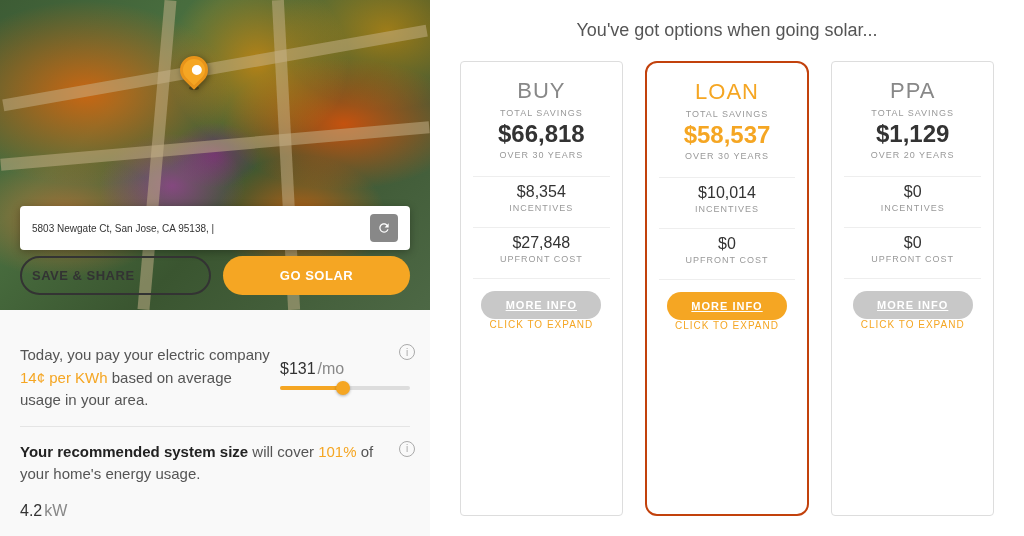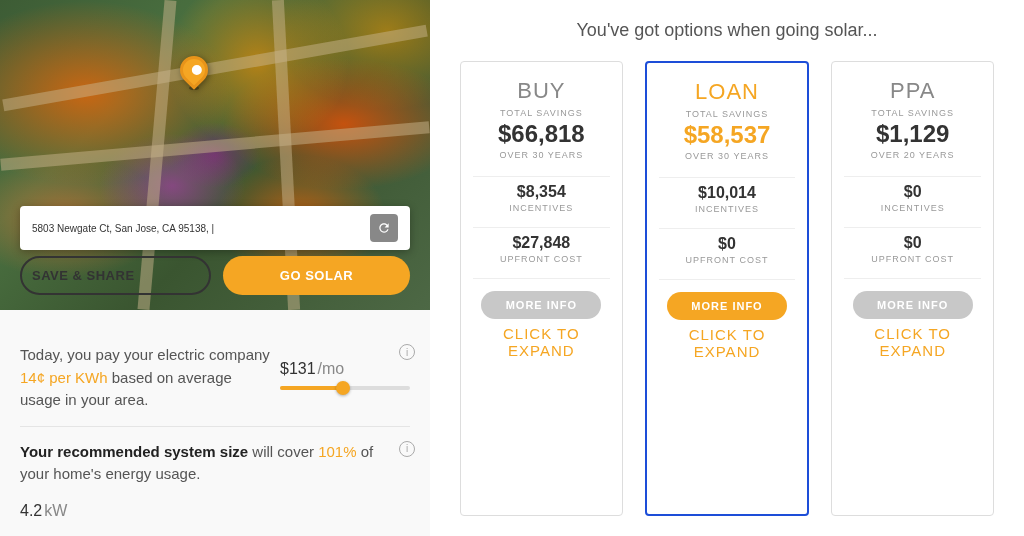--- a/index.html
+++ b/index.html
@@ -283,22 +283,22 @@
       border: 1px solid #ddd;
       border-radius: 4px;
       padding: 16px 12px;
       display: flex;
       flex-direction: column;
       align-items: center;
       gap: 0;
     }
 
     .card.highlighted {
-      border: 2px solid #1d4ed8;
-      border-radius: 4px;
+      border: 2px solid #c2410c;
+      border-radius: 12px;
     }
 
     .card-type {
       font-size: 22px;
       font-weight: 300;
       color: #888;
       letter-spacing: 1px;
       margin-bottom: 4px;
     }
     .card.highlighted .card-type { color: #f5a623; }
@@ -329,21 +329,21 @@
 
     .card-divider {
       width: 100%;
       height: 1px;
       background: #eee;
       margin: 6px 0;
     }
 
     .card-detail-value {
       font-size: 16px;
-      font-weight: 700;
+      font-weight: 400;
       color: #333;
       margin-bottom: 2px;
       text-align: center;
     }
 
     .card-detail-label {
       font-size: 9px;
       color: #999;
       letter-spacing: 1px;
       text-transform: uppercase;
@@ -355,38 +355,38 @@
       margin-top: 6px;
       padding: 8px 20px;
       border-radius: 24px;
       font-size: 11px;
       font-weight: bold;
       letter-spacing: 1px;
       cursor: pointer;
       border: none;
       width: 100%;
       max-width: 120px;
+      text-decoration: underline;
     }
 
     .btn-more-inactive {
       background: #c8c8c8;
       color: white;
     }
 
     .btn-more-active {
       background: #f5a623;
       color: white;
     }
 
     .click-expand {
-      font-size: 15px;
+      font-size: 10px;
       color: #f5a623;
       letter-spacing: 1px;
       text-transform: uppercase;
-      margin-top: 6px;
       cursor: pointer;
       text-align: center;
     }
   </style>
 </head>
 <body>
 
 <div class="left-panel">
   <div class="map-area">
     <div class="map-bg"></div>

